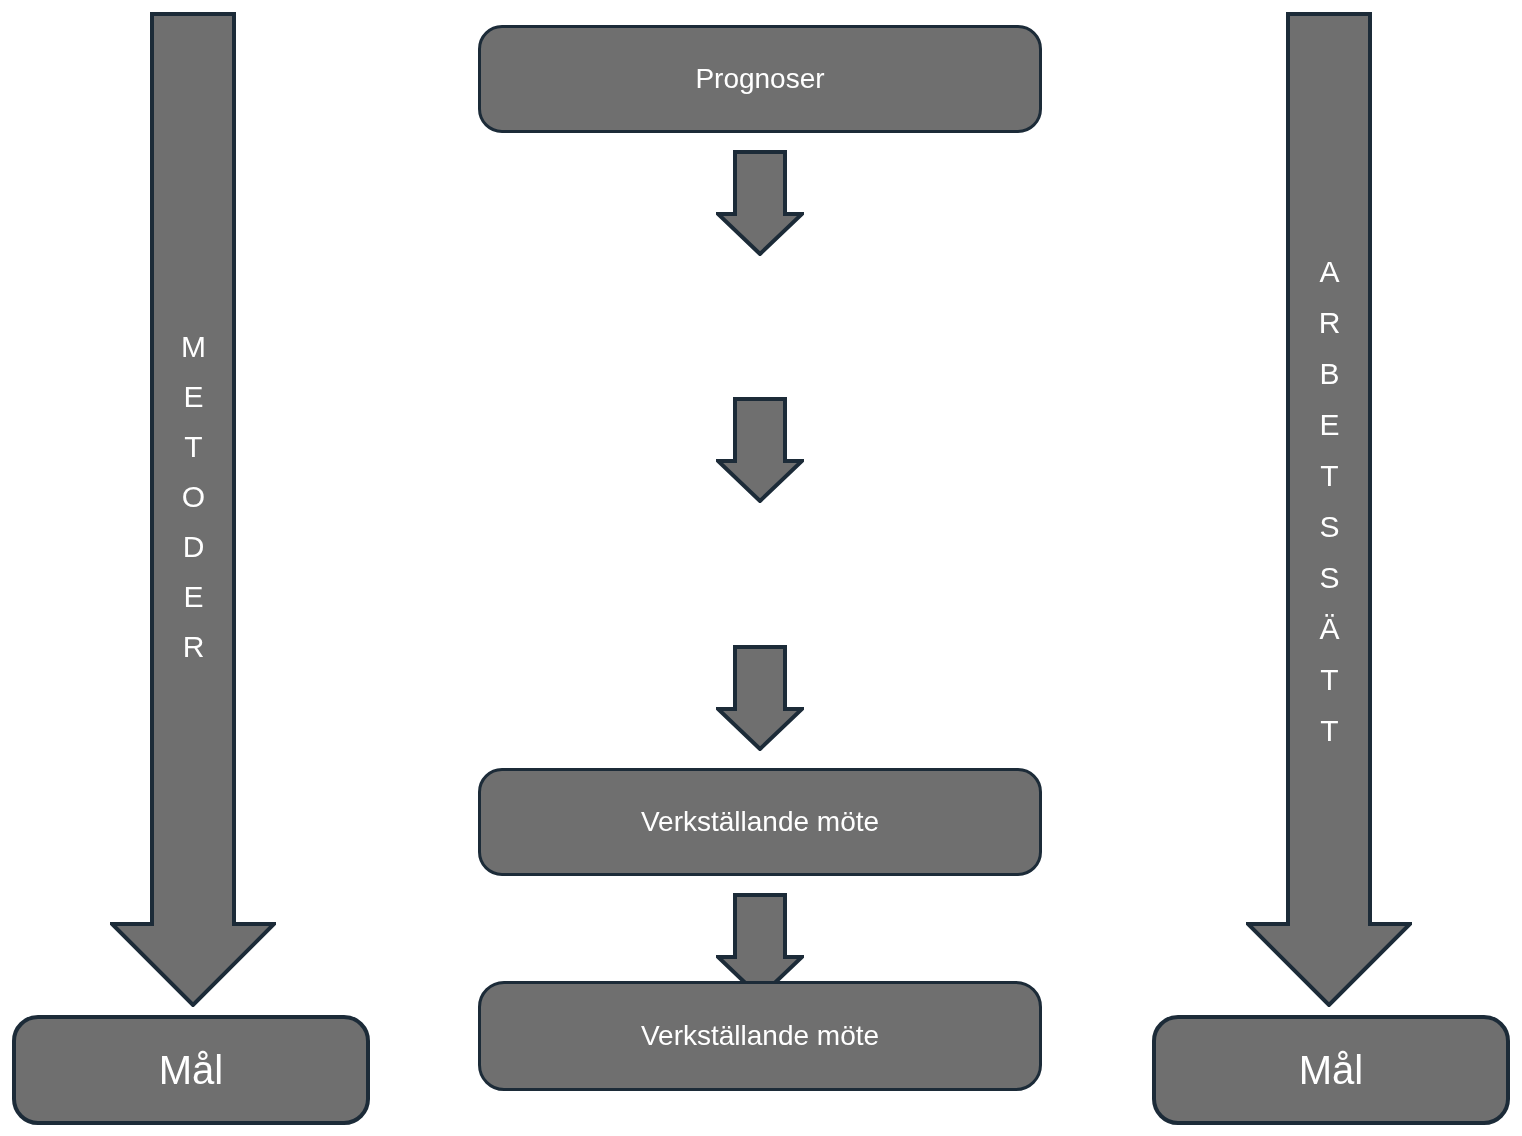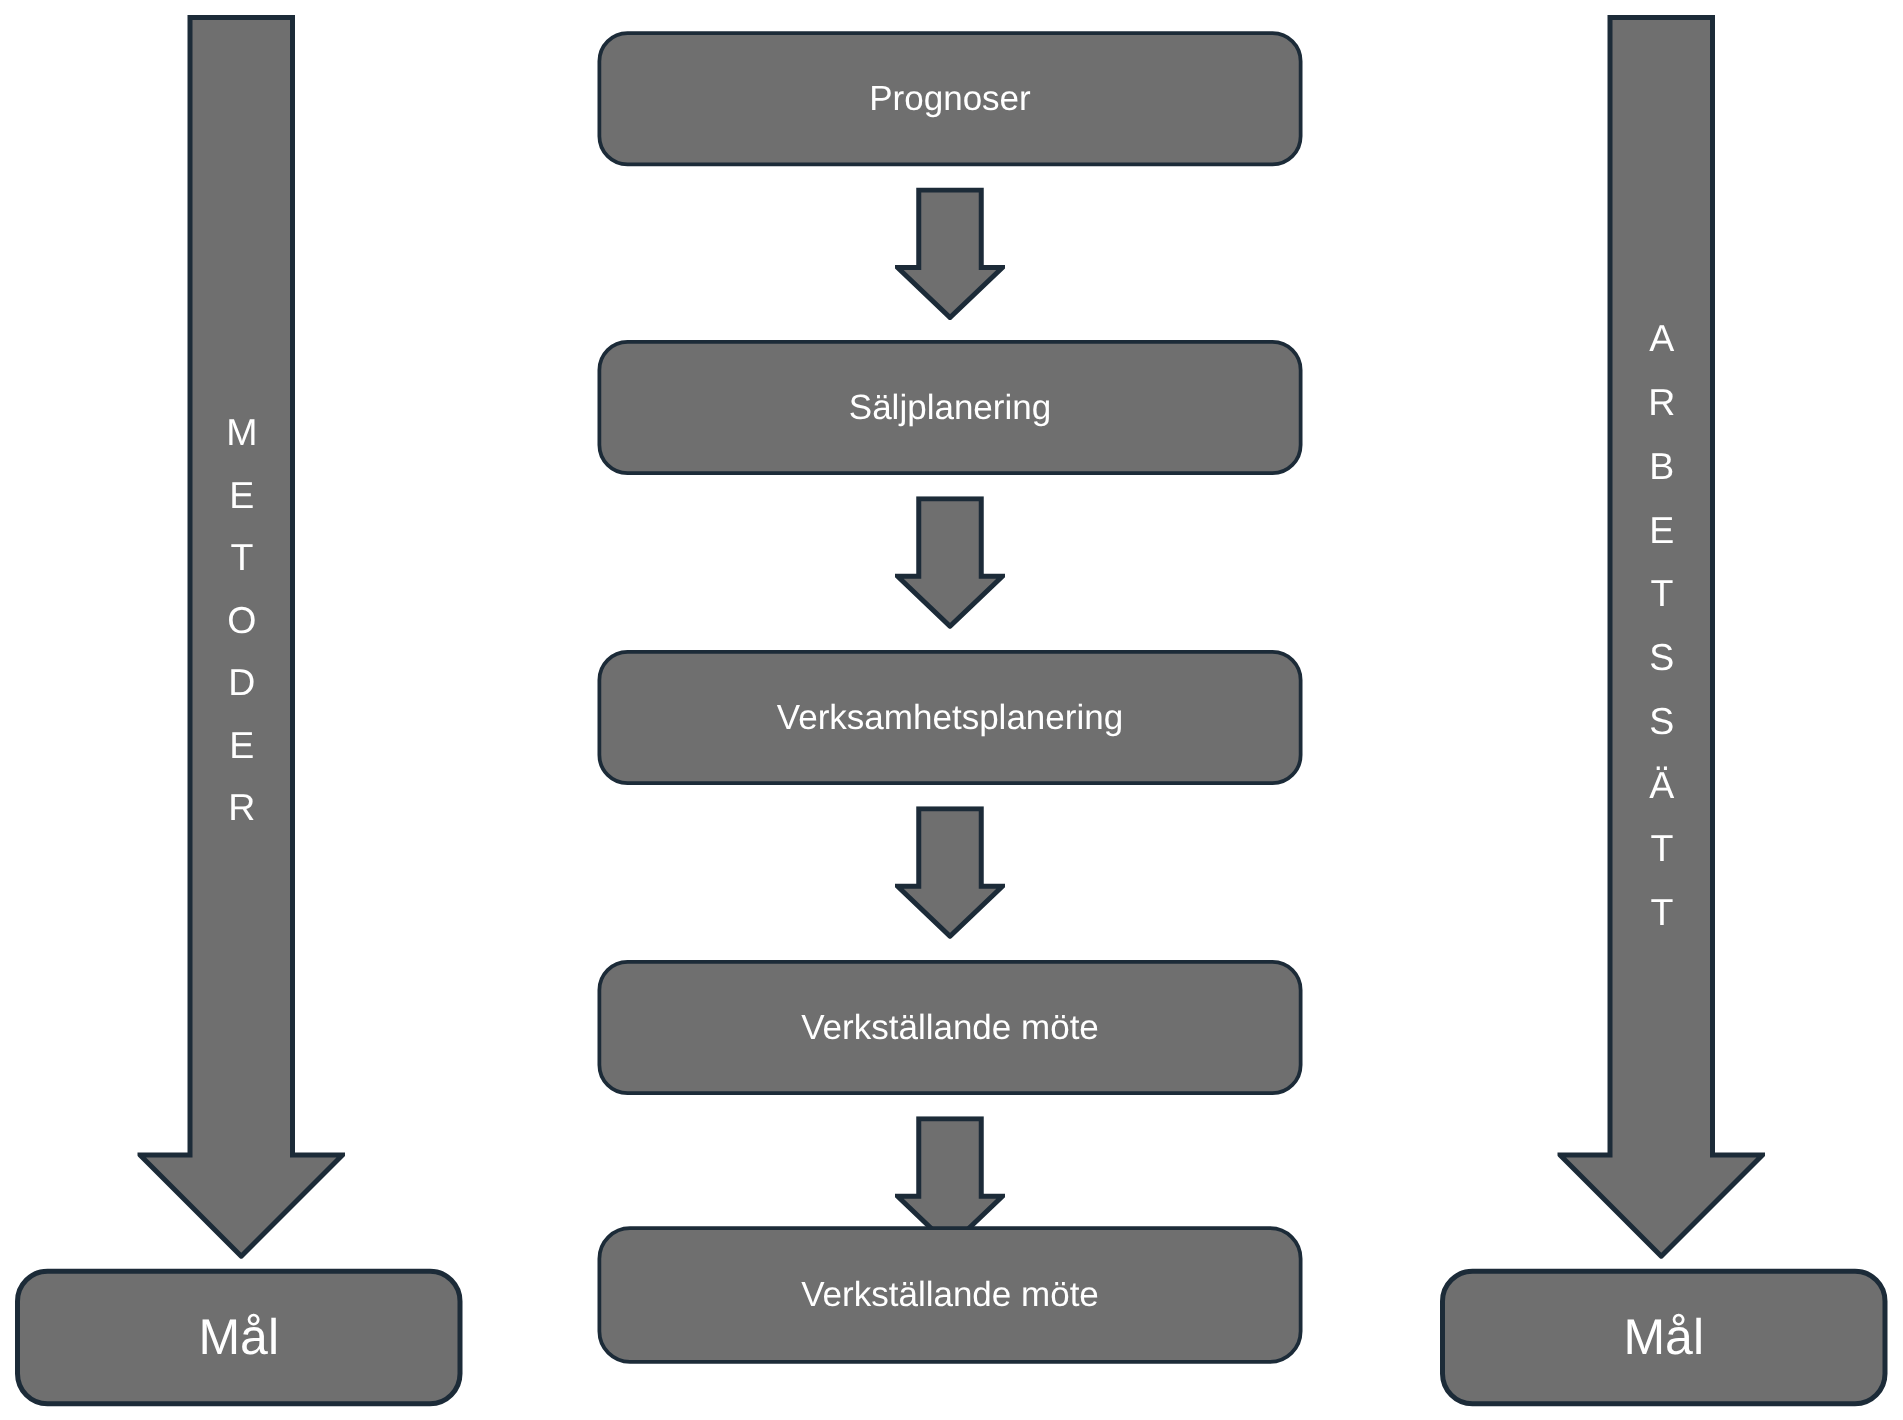--- a/index.html
+++ b/index.html
@@ -121,27 +121,25 @@
       <span class="vtext">ARBETSSÄTT</span>
     </div>
   </div>
 
   <div class="flow-box" style="top:25px">Prognoser</div>
 
   <svg class="small-arrow" style="top:150px" viewBox="0 0 88 106">
     <polygon class="arrow-shape" points="19,2 69,2 69,64 86,64 44,104 2,64 19,64"></polygon>
   </svg>
 
-  <div class="flow-box" style="top:272px">Säljplanering</div>
 
   <svg class="small-arrow" style="top:397px" viewBox="0 0 88 106">
     <polygon class="arrow-shape" points="19,2 69,2 69,64 86,64 44,104 2,64 19,64"></polygon>
   </svg>
 
-  <div class="flow-box" style="top:520px">Verksamhetsplanering</div>
 
   <svg class="small-arrow" style="top:645px" viewBox="0 0 88 106">
     <polygon class="arrow-shape" points="19,2 69,2 69,64 86,64 44,104 2,64 19,64"></polygon>
   </svg>
 
   <div class="flow-box" style="top:768px">Verkställande möte</div>
 
   <svg class="small-arrow" style="top:893px" viewBox="0 0 88 106">
     <polygon class="arrow-shape" points="19,2 69,2 69,64 86,64 44,104 2,64 19,64"></polygon>
   </svg>

